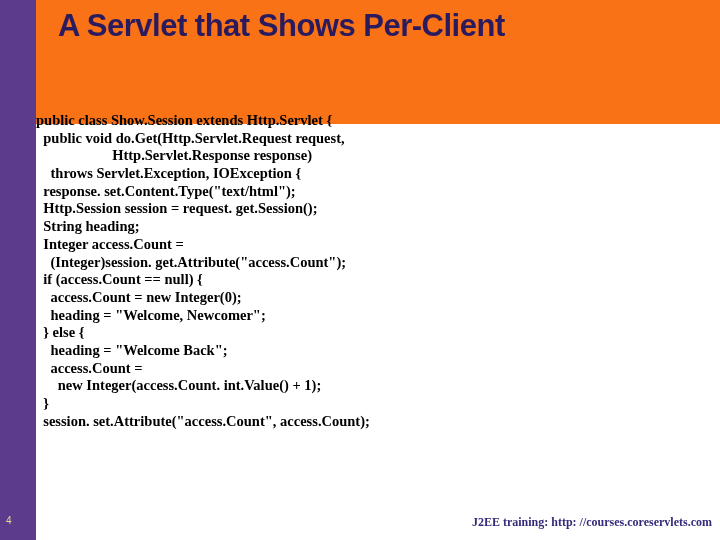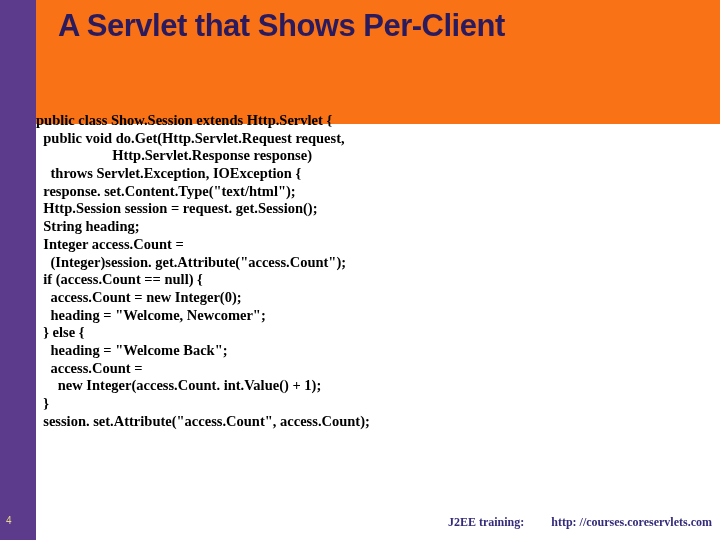--- a/index.html
+++ b/index.html
@@ -63,21 +63,20 @@
       position: absolute;
       right: 8px;
       bottom: 10px;
       font-size: 12px;
       font-weight: bold;
       color: #332b7a;
       font-family: "Times New Roman", Times, serif;
     }
     .footer .url {
       color: #332b7a;
-      margin-left: 24px;
     }
   </style>
 </head>
 <body>
 
 <div class="sidebar"></div>
 
 <div class="header">
   <div class="title">
     <span>A Servlet that Shows Per-Client</span><br>

